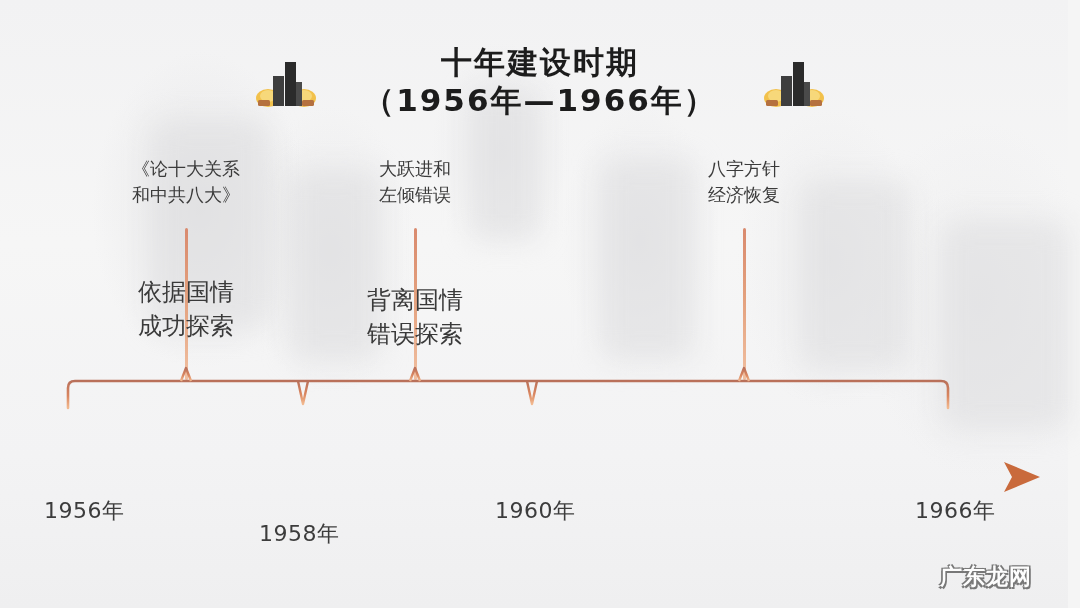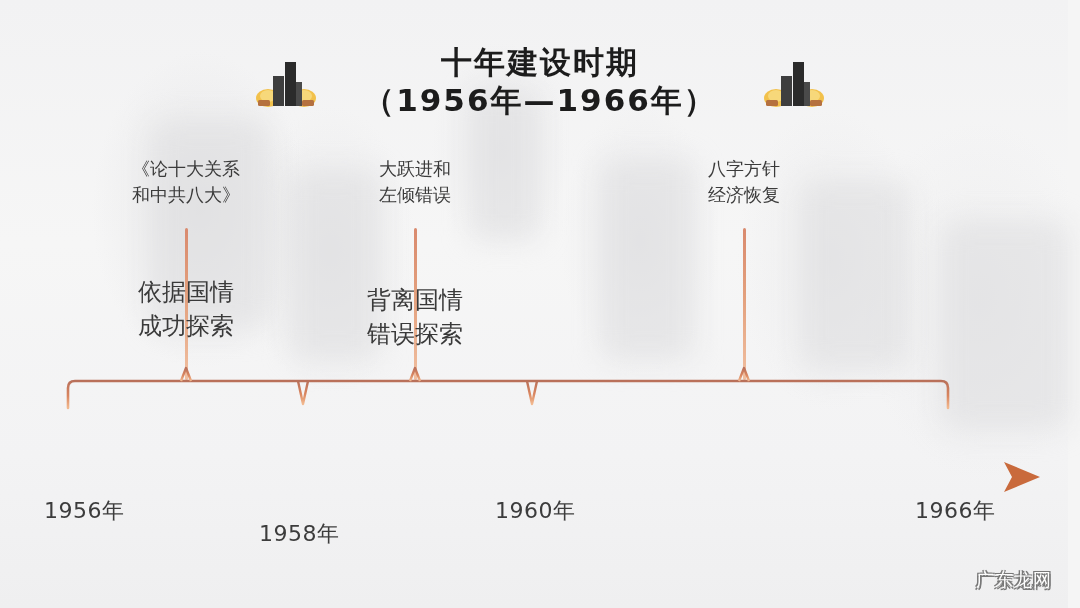--- a/index.html
+++ b/index.html
@@ -111,24 +111,24 @@
     position: absolute;
     font-size: 22px;
     color: #3c3c3c;
     white-space: nowrap;
     letter-spacing: 0.5px;
   }
 
   
   .watermark {
     position: absolute;
-    right: 16px;
+    right: 36px;
     bottom: 16px;
-    font-size: 18px;
-    font-weight: normal;
+    font-size: 22px;
+    font-weight: bold;
     letter-spacing: 1px;
     color: #ffffff;
     text-shadow:
       -1.5px -1.5px 0 #6e6e6e,
        1.5px -1.5px 0 #6e6e6e,
       -1.5px  1.5px 0 #6e6e6e,
        1.5px  1.5px 0 #6e6e6e,
        0 0 2px #8a8a8a;
     opacity: 0.92;
   }

